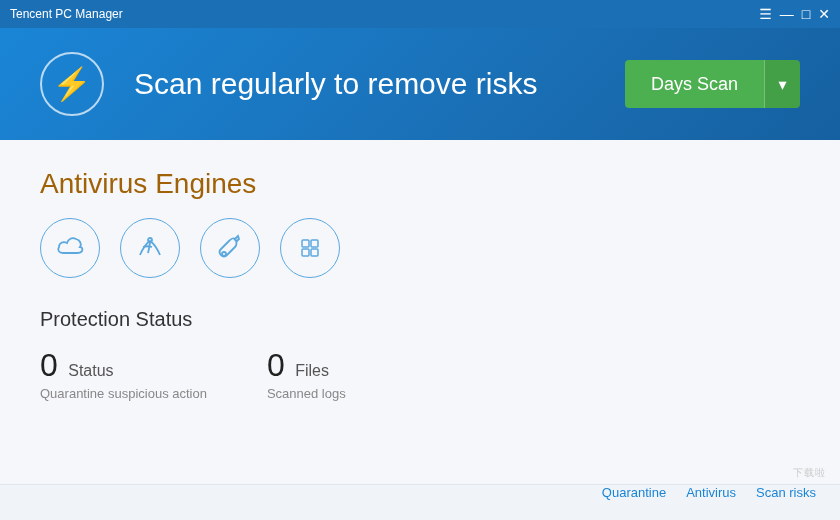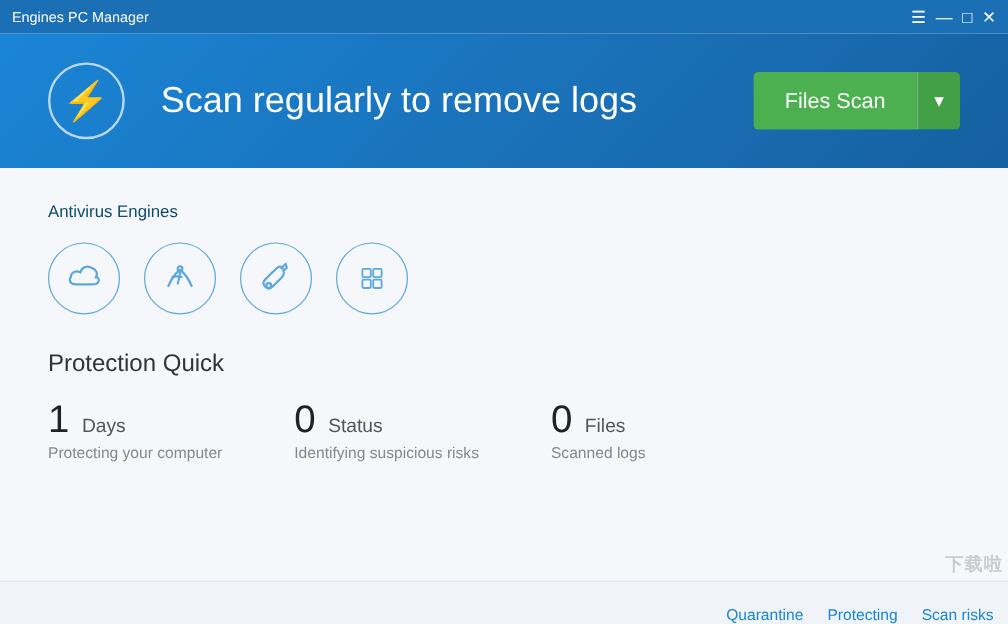--- a/index.html
+++ b/index.html
@@ -99,22 +99,22 @@
     }
 
     
     .main-content {
       background: #f5f7fa;
       height: calc(520px - 28px - 112px - 36px);
       padding: 28px 40px 20px 40px;
     }
 
     .section-title {
-      font-size: 14px;
-      color: #0c4a6e;
+      font-size: 28px;
+      color: #a16207;
       font-weight: 400;
       margin-bottom: 18px;
     }
 
     .engine-icons {
       display: flex;
       gap: 20px;
       margin-bottom: 30px;
     }
     .engine-icon-circle {
@@ -156,74 +156,74 @@
       font-size: 13px;
       color: #888;
       margin-top: 2px;
     }
 
     
     .footer {
       height: 36px;
       background: #f0f4f8;
       display: flex;
-      align-items: flex-end;
+      align-items: flex-start;
       justify-content: flex-end;
-      padding: 0 12px;
+      padding: 0 24px;
       gap: 20px;
       border-top: 1px solid #e0e6ee;
       position: absolute;
       bottom: 0;
       left: 0;
       right: 0;
     }
     .footer-link {
       font-size: 13px;
       color: #1a85d6;
       cursor: pointer;
       text-decoration: none;
     }
 
     
     .watermark {
       position: absolute;
       bottom: 40px;
-      right: 4px;
-      font-size: 15px;
+      right: 14px;
+      font-size: 10px;
       color: #ccc;
-      font-weight: bold;
+      font-weight: normal;
       letter-spacing: 1px;
     }
 
     
     .icon-svg {
       width: 30px;
       height: 30px;
     }
   </style>
 </head>
 <body>
 
 <div class="title-bar">
-  <span class="title-bar-title">Engines PC Manager</span>
+  <span class="title-bar-title">Tencent PC Manager</span>
   <div class="title-bar-controls">
     <button class="title-bar-btn">☰</button>
     <button class="title-bar-btn">—</button>
     <button class="title-bar-btn">□</button>
     <button class="title-bar-btn">✕</button>
   </div>
 </div>
 
 <div class="header-banner">
   <div class="header-icon-circle">
     <span class="header-lightning">⚡</span>
   </div>
-  <span class="header-text">Scan regularly to remove logs</span>
+  <span class="header-text">Scan regularly to remove risks</span>
   <div class="quick-scan-btn-wrap">
-    <button class="quick-scan-btn">Files Scan</button>
+    <button class="quick-scan-btn">Days Scan</button>
     <button class="quick-scan-dropdown">
       <span>▾</span>
     </button>
   </div>
 </div>
 
 <div class="main-content">
   <div class="section-title">Antivirus Engines</div>
 
   <div class="engine-icons">
@@ -254,40 +254,35 @@
     <div class="engine-icon-circle">
       <svg class="icon-svg" viewBox="0 0 30 30" fill="none" stroke="#5ba8e0" stroke-width="1.5">
         <rect x="7" y="7" width="7" height="7" rx="1"></rect>
         <rect x="16" y="7" width="7" height="7" rx="1"></rect>
         <rect x="7" y="16" width="7" height="7" rx="1"></rect>
         <rect x="16" y="16" width="7" height="7" rx="1"></rect>
       </svg>
     </div>
   </div>
 
-  <div class="protection-section-title">Protection Quick</div>
+  <div class="protection-section-title">Protection Status</div>
 
   <div class="protection-stats">
-    <div class="stat-item">
-      <span class="stat-value">1</span>
-      <span class="stat-unit">Days</span>
-      <div class="stat-desc">Protecting your computer</div>
-    </div>
     <div class="stat-item">
       <span class="stat-value">0</span>
       <span class="stat-unit">Status</span>
-      <div class="stat-desc">Identifying suspicious risks</div>
+      <div class="stat-desc">Quarantine suspicious action</div>
     </div>
     <div class="stat-item">
       <span class="stat-value">0</span>
       <span class="stat-unit">Files</span>
       <div class="stat-desc">Scanned logs</div>
     </div>
   </div>
 </div>
 
 <div class="watermark">下载啦</div>
 
 <div class="footer">
   <a class="footer-link">Quarantine</a>
-  <a class="footer-link">Protecting</a>
+  <a class="footer-link">Antivirus</a>
   <a class="footer-link">Scan risks</a>
 </div>
 
 </body></html>

